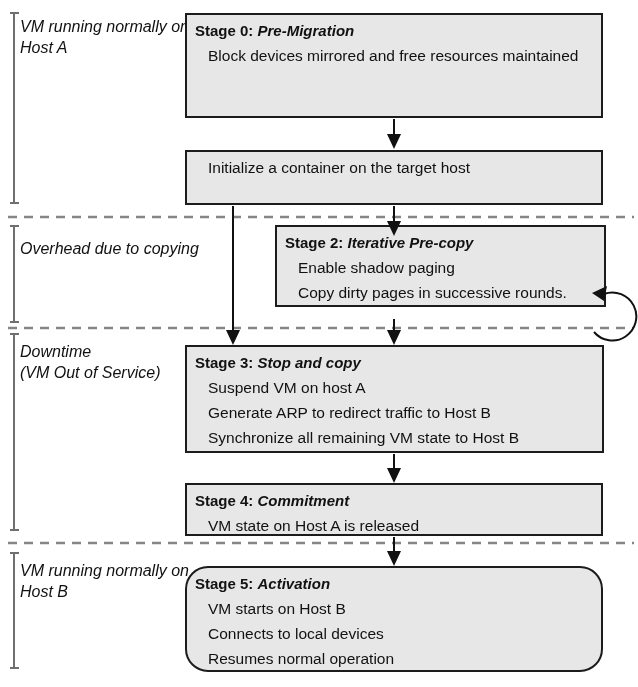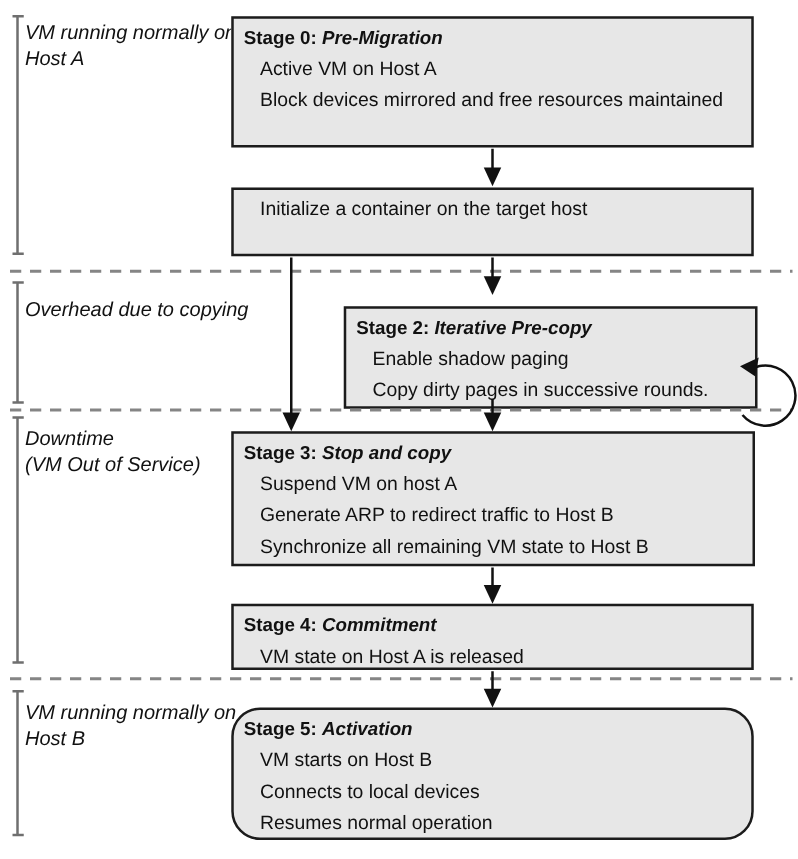--- a/index.html
+++ b/index.html
@@ -77,29 +77,28 @@
     <div>Downtime</div>
     <div>(VM Out of Service)</div>
   </div>
   <div class="phase-label" style="top:560px;">
     <div>VM running normally on</div>
     <div>Host B</div>
   </div>
 
   <div class="stage" style="left:185px; top:13px; width:418px; height:105px;">
     <div class="stage-title"><span>Stage 0: </span><span class="stage-name">Pre-Migration</span></div>
-    <div class="stage-item">Active VM on Host A</div>
     <div class="stage-item">Block devices mirrored and free resources maintained</div>
   </div>
 
   <div class="stage" style="left:185px; top:150px; width:418px; height:55px;">
     <div class="stage-item">Initialize a container on the target host</div>
   </div>
 
-  <div class="stage" style="left:275px; top:245px; width:331px; height:82px;">
+  <div class="stage" style="left:275px; top:225px; width:331px; height:82px;">
     <div class="stage-title"><span>Stage 2: </span><span class="stage-name">Iterative Pre-copy</span></div>
     <div class="stage-item">Enable shadow paging</div>
     <div class="stage-item">Copy dirty pages in successive rounds.</div>
   </div>
 
   <div class="stage" style="left:185px; top:345px; width:419px; height:108px;">
     <div class="stage-title"><span>Stage 3: </span><span class="stage-name">Stop and copy</span></div>
     <div class="stage-item">Suspend VM on host A</div>
     <div class="stage-item">Generate ARP to redirect traffic to Host B</div>
     <div class="stage-item">Synchronize all remaining VM state to Host B</div>

